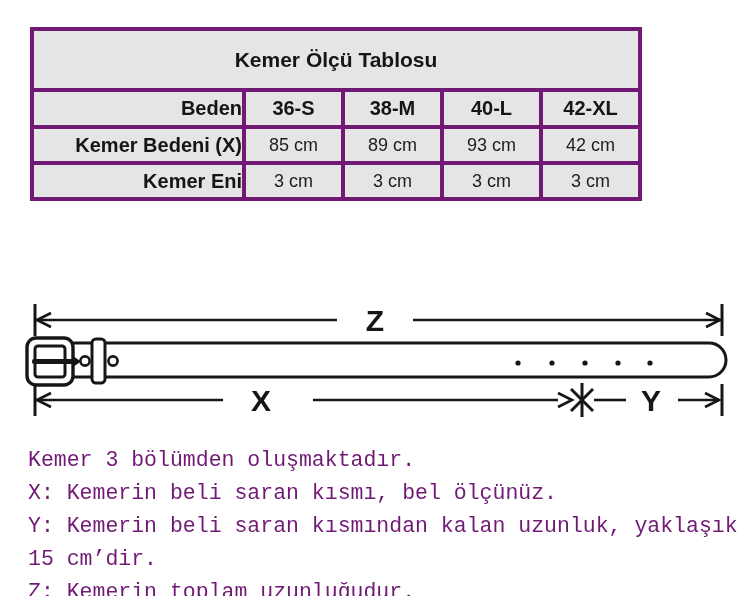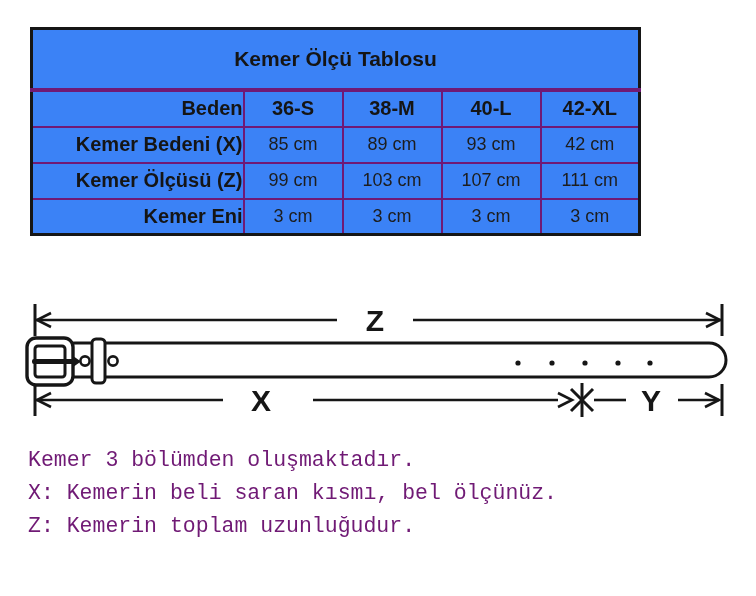--- a/index.html
+++ b/index.html
@@ -19,22 +19,22 @@
     left: 30px;
     top: 27px;
   }
   table.size-table {
     border-collapse: collapse;
     table-layout: fixed;
     width: 608px;
     border: 3px solid #161616;
   }
   table.size-table td, table.size-table th {
-    border: 2px solid #701a75;
-    background: #3b82f6;
+    border: 4px solid #701a75;
+    background: #e5e5e5;
     overflow: hidden;
     white-space: nowrap;
   }
   .col-label  { width: 212px; }
   .col-size   { width: 99px; }
   .cell-title {
     height: 61px;
     text-align: center;
     vertical-align: middle;
     font-weight: bold;
@@ -115,27 +115,20 @@
         <td class="cell-colhead">42-XL</td>
       </tr>
       <tr class="row-data">
         <td class="cell-rowlabel">Kemer Bedeni (X)</td>
         <td class="cell-value">85 cm</td>
         <td class="cell-value">89 cm</td>
         <td class="cell-value">93 cm</td>
         <td class="cell-value">42 cm</td>
       </tr>
       <tr class="row-data">
-        <td class="cell-rowlabel">Kemer Ölçüsü (Z)</td>
-        <td class="cell-value">99 cm</td>
-        <td class="cell-value">103 cm</td>
-        <td class="cell-value">107 cm</td>
-        <td class="cell-value">111 cm</td>
-      </tr>
-      <tr class="row-data">
         <td class="cell-rowlabel">Kemer Eni</td>
         <td class="cell-value">3 cm</td>
         <td class="cell-value">3 cm</td>
         <td class="cell-value">3 cm</td>
         <td class="cell-value">3 cm</td>
       </tr>
     </tbody>
   </table>
 </div>
 
@@ -195,14 +188,15 @@
   </g>
 
   <text x="375" y="51" text-anchor="middle">Z</text>
   <text x="261" y="131" text-anchor="middle">X</text>
   <text x="651" y="131" text-anchor="middle">Y</text>
 </svg>
 
 <div class="notes">
   <div>Kemer 3 bölümden oluşmaktadır.</div>
   <div>X: Kemerin beli saran kısmı, bel ölçünüz.</div>
+  <div>Y: Kemerin beli saran kısmından kalan uzunluk, yaklaşık 15 cm’dir.</div>
   <div>Z: Kemerin toplam uzunluğudur.</div>
 </div>
 
 </body></html>

